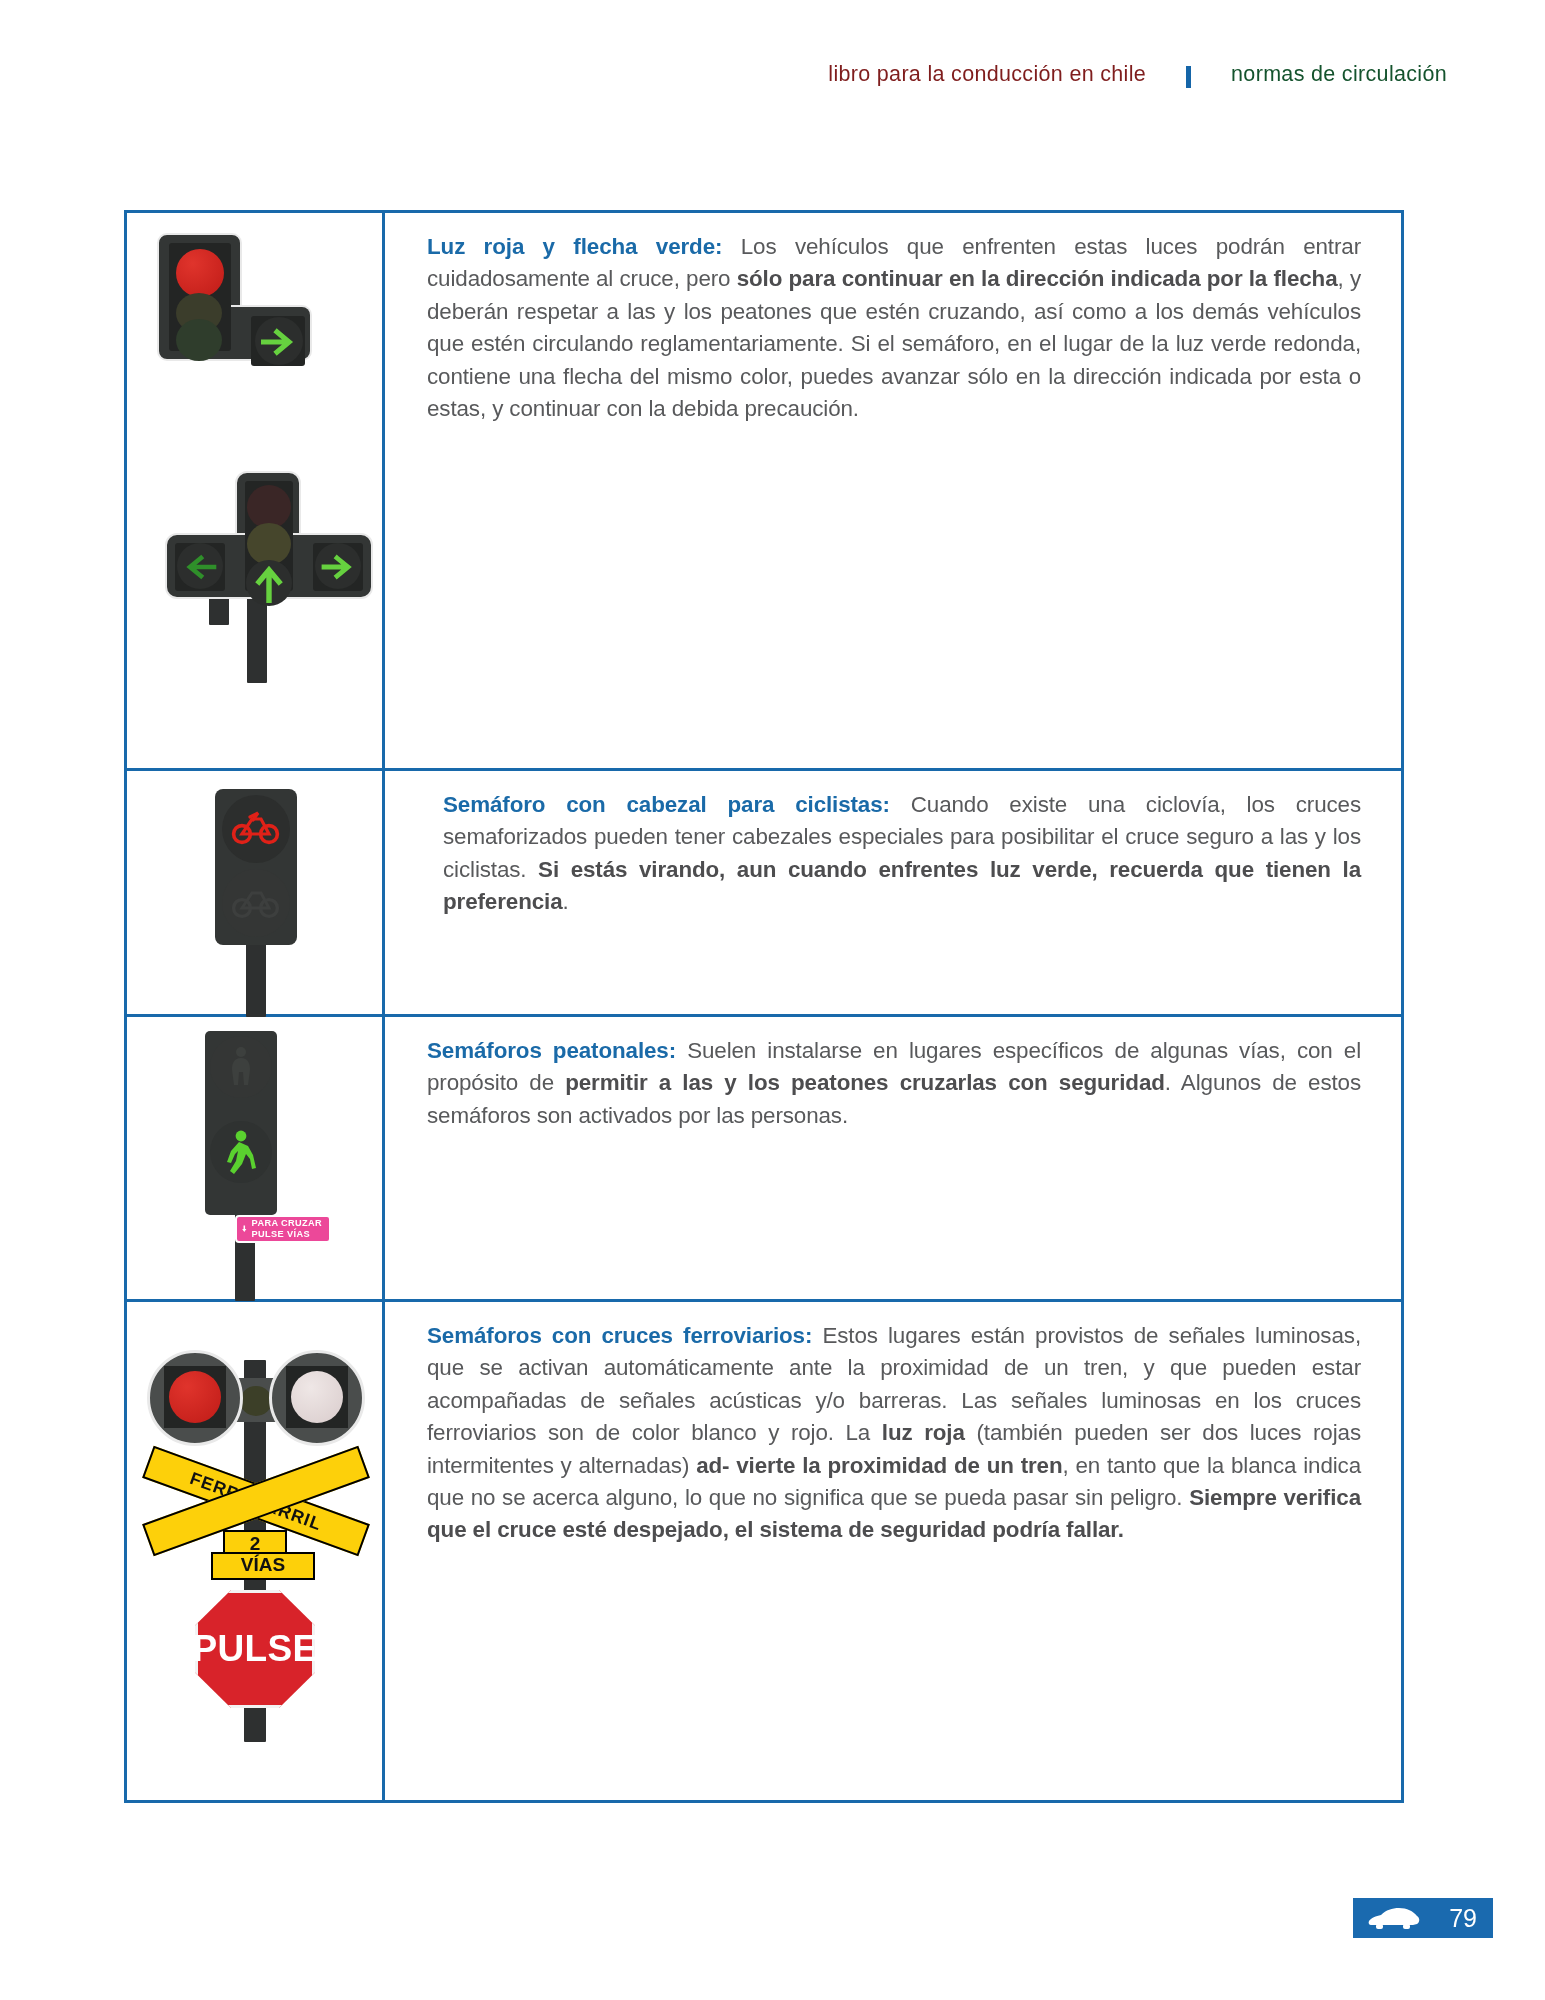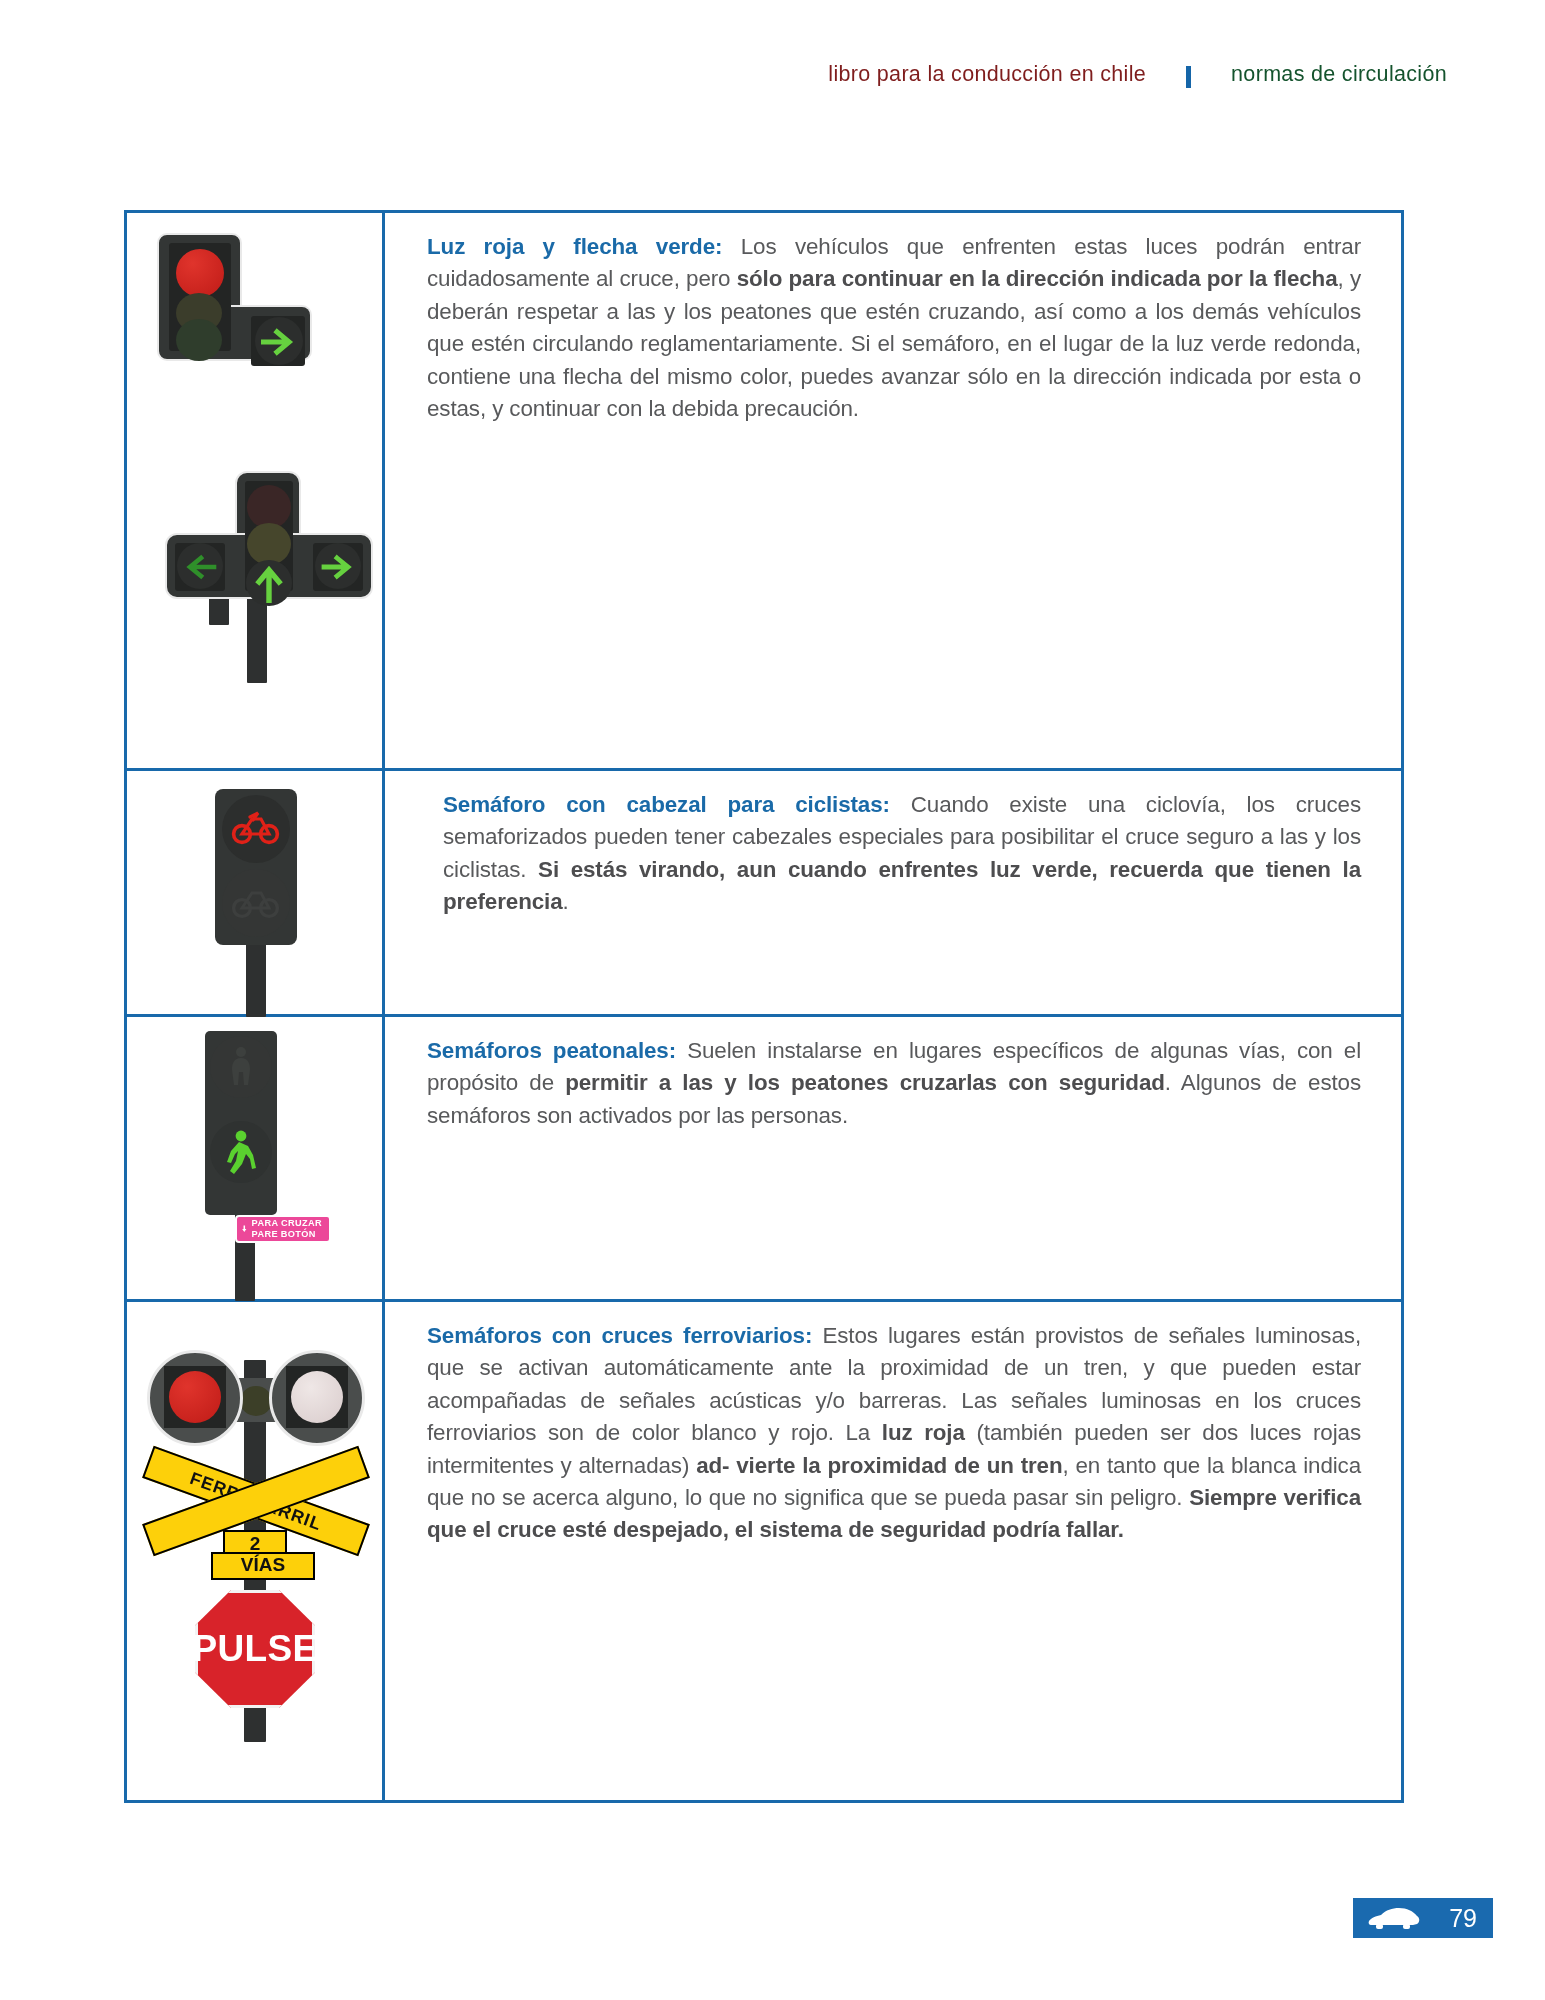--- a/index.html
+++ b/index.html
@@ -339,21 +339,21 @@
             <circle cx="19" cy="7" r="5.4" fill="#5ad12f"></circle>
             <path d="M17 13 L9 22 L5 33 L9 34 L13 25 L16 22 L14 32 L8 42 L12 45 L20 35 L24 25 L28 30 L30 40 L34 39 L31 26 L26 17 Z" fill="#5ad12f"></path>
           </svg>
 
           <div class="btn-sign" style="left:108px;top:198px;width:96px;height:28px;">
             <svg width="12" height="18" viewBox="0 0 12 18">
               <path d="M4 0 H8 V9 H11.5 L6 17 L0.5 9 H4 Z" fill="#ffffff"></path>
             </svg>
             <div>
               <div class="sign-txt">PARA CRUZAR</div>
-              <div class="sign-txt">PARE BOTÓN</div>
+              <div class="sign-txt">PULSE VÍAS</div>
             </div>
           </div>
         </div>
       </div>
     </div>
     <div class="cell-txt">
       <p class="para">
         <span class="lead">Semáforos peatonales:</span><span> Suelen instalarse en lugares específicos de algunas vías, con el propósito de </span><span class="b">permitir a las y los peatones cruzarlas con seguridad</span><span>. Algunos de estos semáforos son activados por las personas.</span>
       </p>
     </div>

